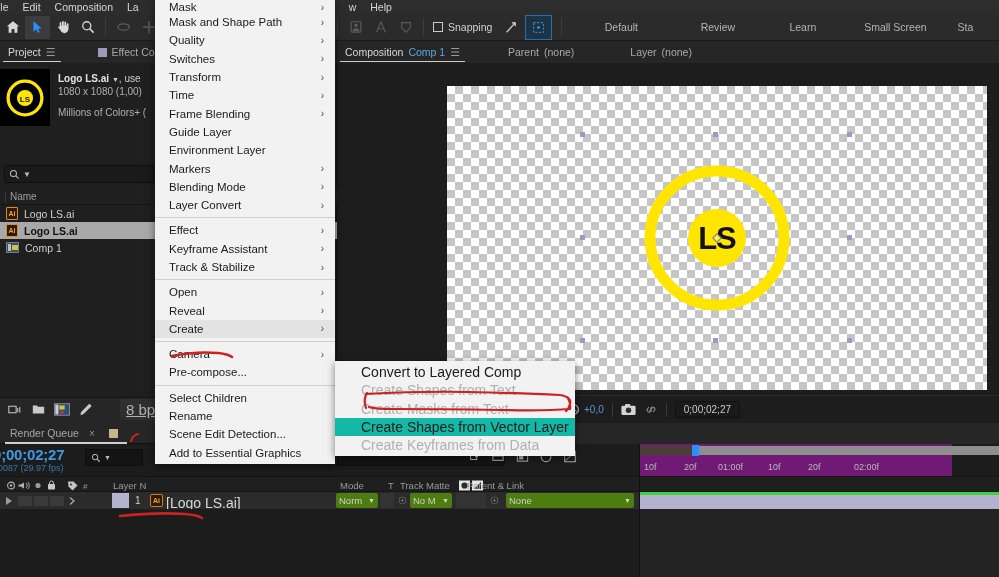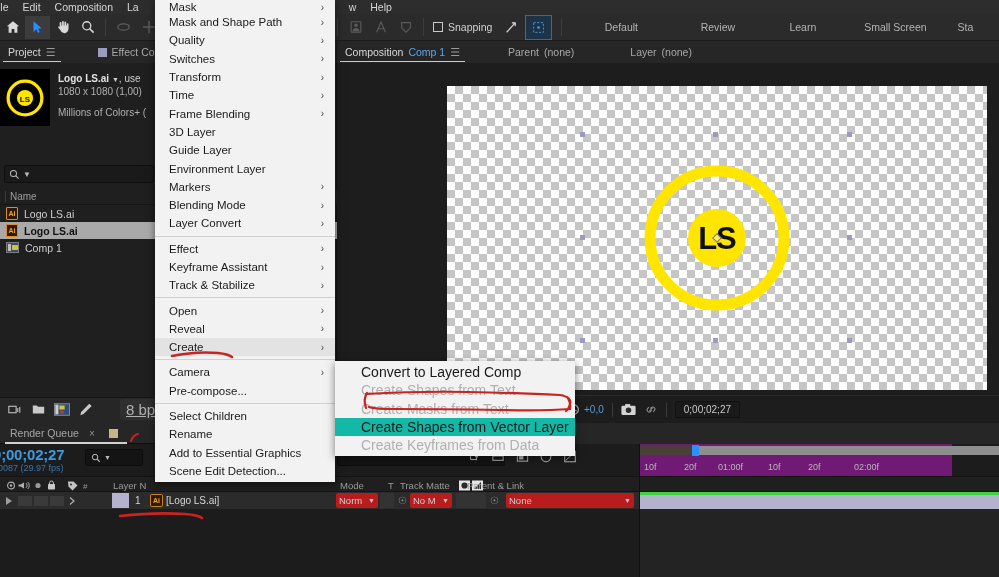--- a/index.html
+++ b/index.html
@@ -197,21 +197,21 @@
   }
   .tl-colhead span { position: absolute; top: 3px; }
   .tl-layerrow {
     position: absolute; left: 0; top: 48px; width: 999px; height: 17px;
     background: #2b2b2b;
     font-size: 10px; color: #cfcfcf;
   }
   .tl-layerrow > * { position: absolute; }
   .cellbox { background: #333; height: 15px; top:1px; }
   .dd {
-    background: #b91c1c; height: 15px; top: 1px; border-radius:2px;
+    background: #4d7c0f; height: 15px; top: 1px; border-radius:2px;
     display:flex; align-items:center; justify-content:space-between;
     padding: 0 3px; font-size: 9.5px; color:#d0d0d0;
   }
   .ruler {
     position: absolute; left: 640px; top: 0; width: 312px; height: 48px;
     background: #701a75;
   }
   .ruler .wa { position:absolute; left:0; top:2px; width: 359px; height:9px; background: #4a4038; }
   .ruler .wa-light { position:absolute; left:55px; top:2px; width: 304px; height:9px; background:#8e8e8e; }
   .ruler .playhandle {
@@ -693,21 +693,21 @@
         </svg>
       </span>
       <span class="cellbox" style="left:112px;width:17px;background:#b3b3cf"></span>
       <span style="left:135px;top:3px;font-size:10px;color:#d0d0d0">1</span>
       <span style="left:150px;top:2px">
         <svg width="13" height="13" viewBox="0 0 14 14">
             <rect x="0.5" y="0.5" width="13" height="13" rx="1.5" fill="#2b1a06" stroke="#e08b20"></rect>
             <text x="7" y="10" font-family="Liberation Sans, sans-serif" font-size="7.5" font-weight="bold" fill="#f5a623" text-anchor="middle">Ai</text>
           </svg>
       </span>
-      <span style="left:166px;top:3px;font-size:10px;color:#d8d8d8">[Logo LS.ai]</span>
+      <span style="left:166px;top:3px;font-size:14px;color:#d8d8d8">[Logo LS.ai]</span>
       <span class="dd" style="left:336px;width:42px">
         <span>Norm</span>
         <span style="font-size:7px">▼</span>
       </span>
       <span class="cellbox" style="left:380px;width:14px"></span>
       <span style="left:398px;top:3px;color:#9a9a9a;font-size:10px">☉</span>
       <span class="dd" style="left:410px;width:42px">
         <span>No M</span>
         <span style="font-size:7px">▼</span>
       </span>
@@ -749,23 +749,20 @@
     </div>
     <div class="item">
       <span>Time</span>
       <span class="arr">›</span>
     </div>
     <div class="item">
       <span>Frame Blending</span>
       <span class="arr">›</span>
     </div>
     <div class="item">
-      <span>3D Layer</span>
-    </div>
-    <div class="item">
       <span>Guide Layer</span>
     </div>
     <div class="item">
       <span>Environment Layer</span>
     </div>
     <div class="item">
       <span>Markers</span>
       <span class="arr">›</span>
     </div>
     <div class="item">
@@ -811,24 +808,24 @@
       <span>Pre-compose...</span>
     </div>
     <div class="sep"></div>
     <div class="item">
       <span>Select Children</span>
     </div>
     <div class="item">
       <span>Rename</span>
     </div>
     <div class="item">
+      <span>Scene Edit Detection...</span>
+    </div>
+    <div class="item">
       <span>Add to Essential Graphics</span>
-    </div>
-    <div class="item">
-      <span>Scene Edit Detection...</span>
     </div>
   </div>
 
   <div class="submenu">
     <div class="item">
       <span>Convert to Layered Comp</span>
     </div>
     <div class="item disabled">
       <span>Create Shapes from Text</span>
     </div>

